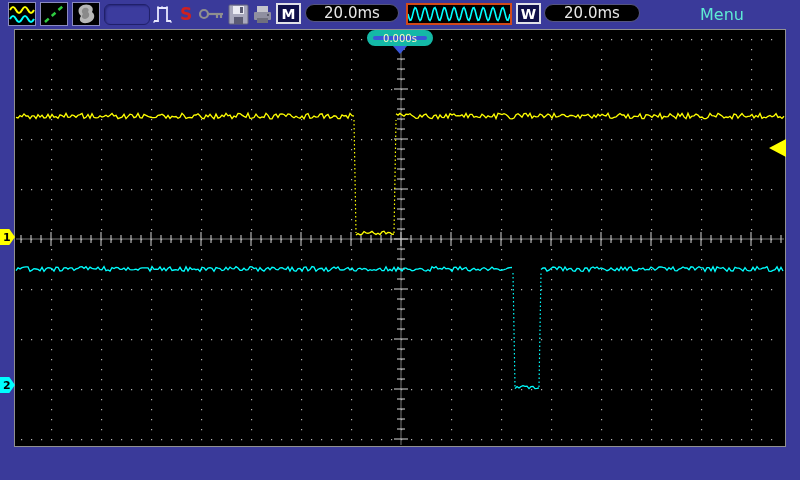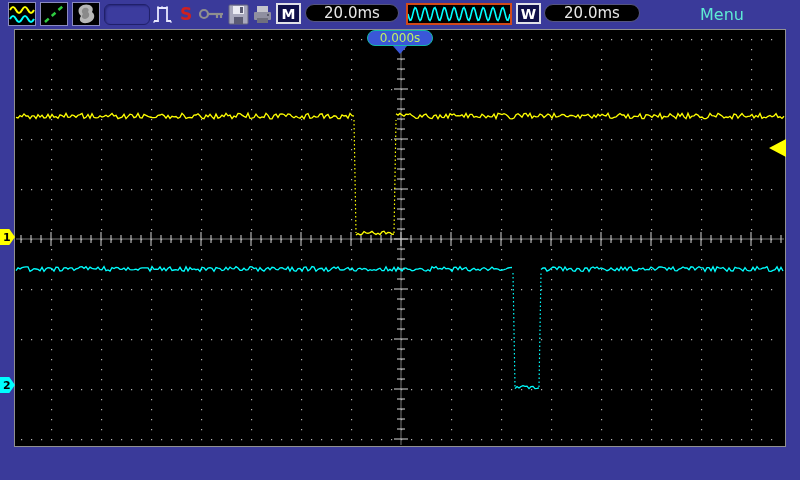--- a/index.html
+++ b/index.html
@@ -17,22 +17,22 @@
   .badge{position:absolute;top:3px;width:25px;height:21px;background:#10104a;border:2px solid #e0e0e8;box-sizing:border-box;color:#fff;
          font-weight:bold;font-size:14px;display:flex;align-items:center;justify-content:center;}
   .pill{position:absolute;background:#000;border:1px solid #55557f;border-radius:11px;display:flex;align-items:center;justify-content:center;
         color:#e8e8e8;font-size:15px;box-sizing:border-box;}
   .pill-top{top:4px;height:18px;}
   .preview{position:absolute;top:3px;width:106px;height:22px;background:#000;border:2px solid #d2491a;box-sizing:border-box;}
   .menu-label{position:absolute;top:5px;left:700px;color:#5eead4;font-size:16px;}
   
   .plot{position:absolute;left:14px;top:29px;width:772px;height:418px;background:#000;border:1px solid #909090;box-sizing:border-box;}
   .plot svg{position:absolute;left:0;top:0;}
-  .trig-pos{position:absolute;left:367px;top:30px;width:66px;height:16px;background:#3a57d8;border:1px solid #14b8a6;border-radius:8px;
-            color:#bef264;font-size:12px;display:flex;align-items:center;justify-content:center;box-sizing:border-box;z-index:5;}
+  .trig-pos{position:absolute;left:367px;top:30px;width:66px;height:16px;background:#3a57d8;border:6px solid #14b8a6;border-radius:8px;
+            color:#fef9c3;font-size:10px;display:flex;align-items:center;justify-content:center;box-sizing:border-box;z-index:5;}
   .trig-pos-tri{position:absolute;left:393px;top:46px;width:0;height:0;border-left:7px solid transparent;border-right:7px solid transparent;
             border-top:8px solid #3a57d8;z-index:5;}
   .ch-marker{position:absolute;left:0;width:15px;height:16px;color:#000;font-size:11px;font-weight:bold;
              display:flex;align-items:center;justify-content:flex-start;padding-left:3px;box-sizing:border-box;
              clip-path:polygon(0 0,62% 0,100% 50%,62% 100%,0 100%);z-index:4;}
   .trig-arrow{position:absolute;width:0;height:0;border-top:9px solid transparent;border-bottom:9px solid transparent;
               border-right:17px solid #ffff00;z-index:4;}
   
   .bottombar{position:absolute;left:0;top:447px;width:800px;height:33px;}
 </style>

